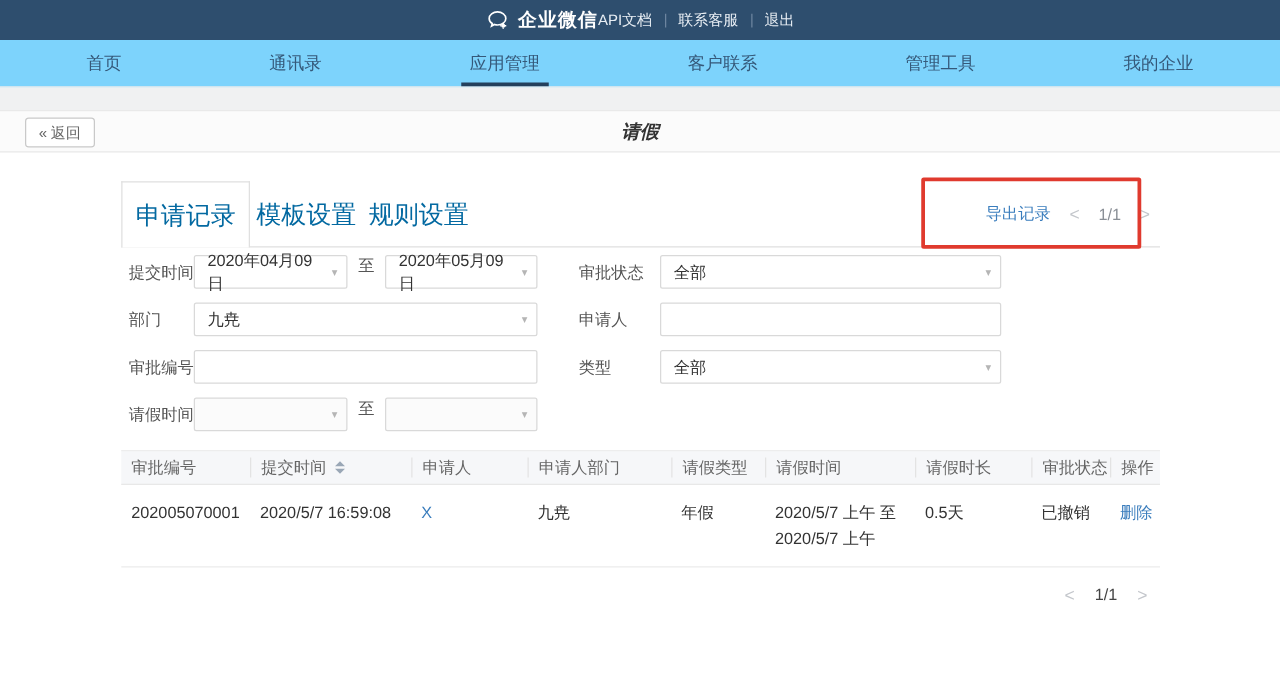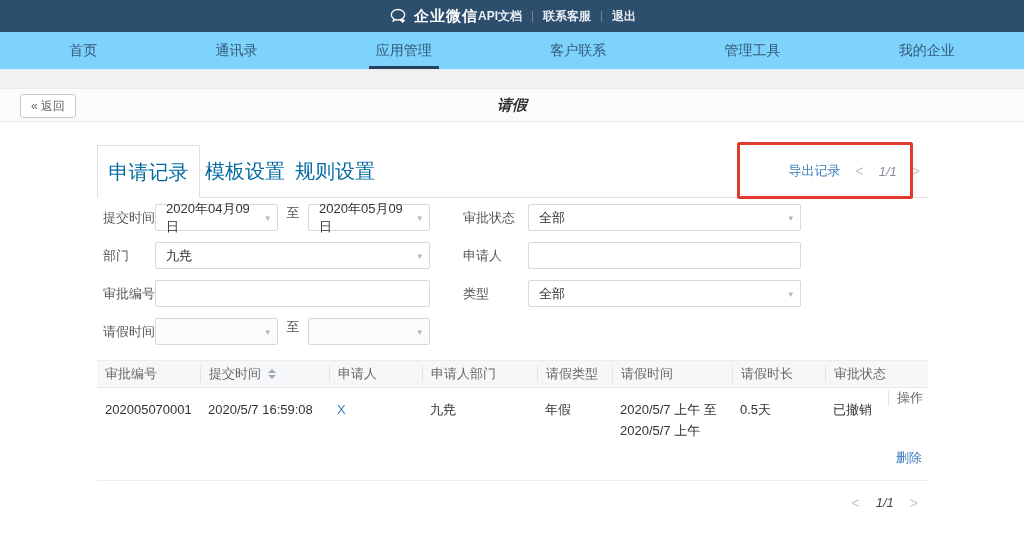--- a/index.html
+++ b/index.html
@@ -6,21 +6,21 @@
   html,body { width:1024px; height:553px; }
   body { font-family:"Liberation Sans","DejaVu Sans",sans-serif; background:#fff; }
   .page { position:relative; width:1024px; height:553px; overflow:hidden; background:#fff; }
 
   
   .topbar { position:absolute; left:0; top:0; width:1024px; height:32px;
     background:#2e4e6e; display:flex; align-items:center; justify-content:center;
     padding:0 14px; color:#fff; }
   .brand { display:flex; align-items:center; gap:6px; font-size:15px; font-weight:bold; letter-spacing:1px; }
   .logo-icon { width:20px; height:20px; display:inline-flex; }
-  .topbar-links { display:flex; align-items:center; font-size:12px; color:#e8eef4;font-weight:bold; }
+  .topbar-links { display:flex; align-items:center; font-size:12px; color:#e8eef4; }
   .topbar-links a { color:#e8eef4; text-decoration:none; cursor:pointer; }
   .tsep { width:1px; height:11px; background:#6d85a0; margin:0 10px; }
 
   
   .navbar { position:absolute; left:0; top:32px; width:1024px; height:38px; background:#7dd3fc;
     display:flex; justify-content:space-around; align-items:stretch; padding:0 10px;
     border-bottom:1px solid #ececec; }
   .nav-item { position:relative; display:flex; align-items:center; font-size:14px;
     color:#35597a; cursor:pointer; padding:0 6px; }
   .nav-item.active::after { content:""; position:absolute; left:50%; transform:translateX(-50%);
@@ -41,21 +41,21 @@
   .content { position:absolute; left:97px; top:145px; width:831px; }
 
   .tab-row { display:flex; align-items:stretch; height:53px; border-bottom:1px solid #e0e0e0; }
   .tab { width:90px; display:flex; align-items:center; justify-content:center;
     font-size:20px; color:#0369a1; cursor:pointer; }
   .tab.active { width:103px; background:#fff; border:1px solid #e0e0e0; border-bottom:none;
     margin-bottom:-1px; }
   .toolbar { margin-left:auto; display:flex; align-items:center; gap:15px; padding-right:8px; }
   .export-link { font-size:13px; color:#3a7dbd; cursor:pointer; }
   .pg-arrow { font-size:14px; color:#c3c6cb; cursor:pointer; line-height:1; }
-  .pg-num { font-size:13px; color:#8a8f96;font-style:italic; }
+  .pg-num { font-size:13px; color:#8a8f96; }
 
   
   .filters { margin-top:6px; }
   .filter-row { display:flex; align-items:center; height:27px; margin-bottom:11px; padding-left:6px; }
   .flabel { width:52px; flex:none; font-size:13px; color:#555; }
   .fgroup { display:flex; width:275px; flex:none; }
   .to-word { width:30px; text-align:center; font-size:13px; color:#555; flex:none; }
   .sel { position:relative; height:27px; border:1px solid #d9d9d9; border-radius:2px; background:#fff;
     display:flex; align-items:center; padding:0 20px 0 10px; font-size:13px; color:#333; cursor:pointer; }
   .sel.disabled { background:#fbfbfb; }
@@ -72,21 +72,21 @@
 
   
   .table { margin-top:15px; width:831px; }
   .thead { display:flex; height:28px; background:#f6f7f9; border-top:1px solid #ededed;
     border-bottom:1px solid #e8e8e8; align-items:center; }
   .th { font-size:13px; color:#666; padding-left:8px; display:flex; align-items:center; flex:none; }
   .th + .th { border-left:1px solid #e3e3e3; height:16px; }
   .trow { display:flex; border-bottom:1px solid #ececec; padding:11px 0 12px 0; }
   .td { font-size:13px; color:#333; padding-left:8px; line-height:21px; flex:none; }
   .c1{width:103px;} .c2{width:129px;} .c3{width:93px;} .c4{width:115px;} .c5{width:75px;}
-  .c6{width:120px;} .c7{width:93px;} .c8{width:63px;} .c9{width:40px;margin-top:48px;}
+  .c6{width:120px;} .c7{width:93px;} .c8{width:63px;} .c9{width:40px;}
   .link { color:#3a7dbd; cursor:pointer; }
 
   .sort-icon { display:inline-flex; flex-direction:column; gap:2px; margin-left:7px; cursor:pointer; }
   .tri-up { width:0; height:0; border-left:4px solid transparent; border-right:4px solid transparent;
     border-bottom:4px solid #9aa7b6; }
   .tri-down { width:0; height:0; border-left:4px solid transparent; border-right:4px solid transparent;
     border-top:4px solid #9aa7b6; }
 
   
   .bottom-pg { margin-top:14px; display:flex; justify-content:flex-end; align-items:center;

